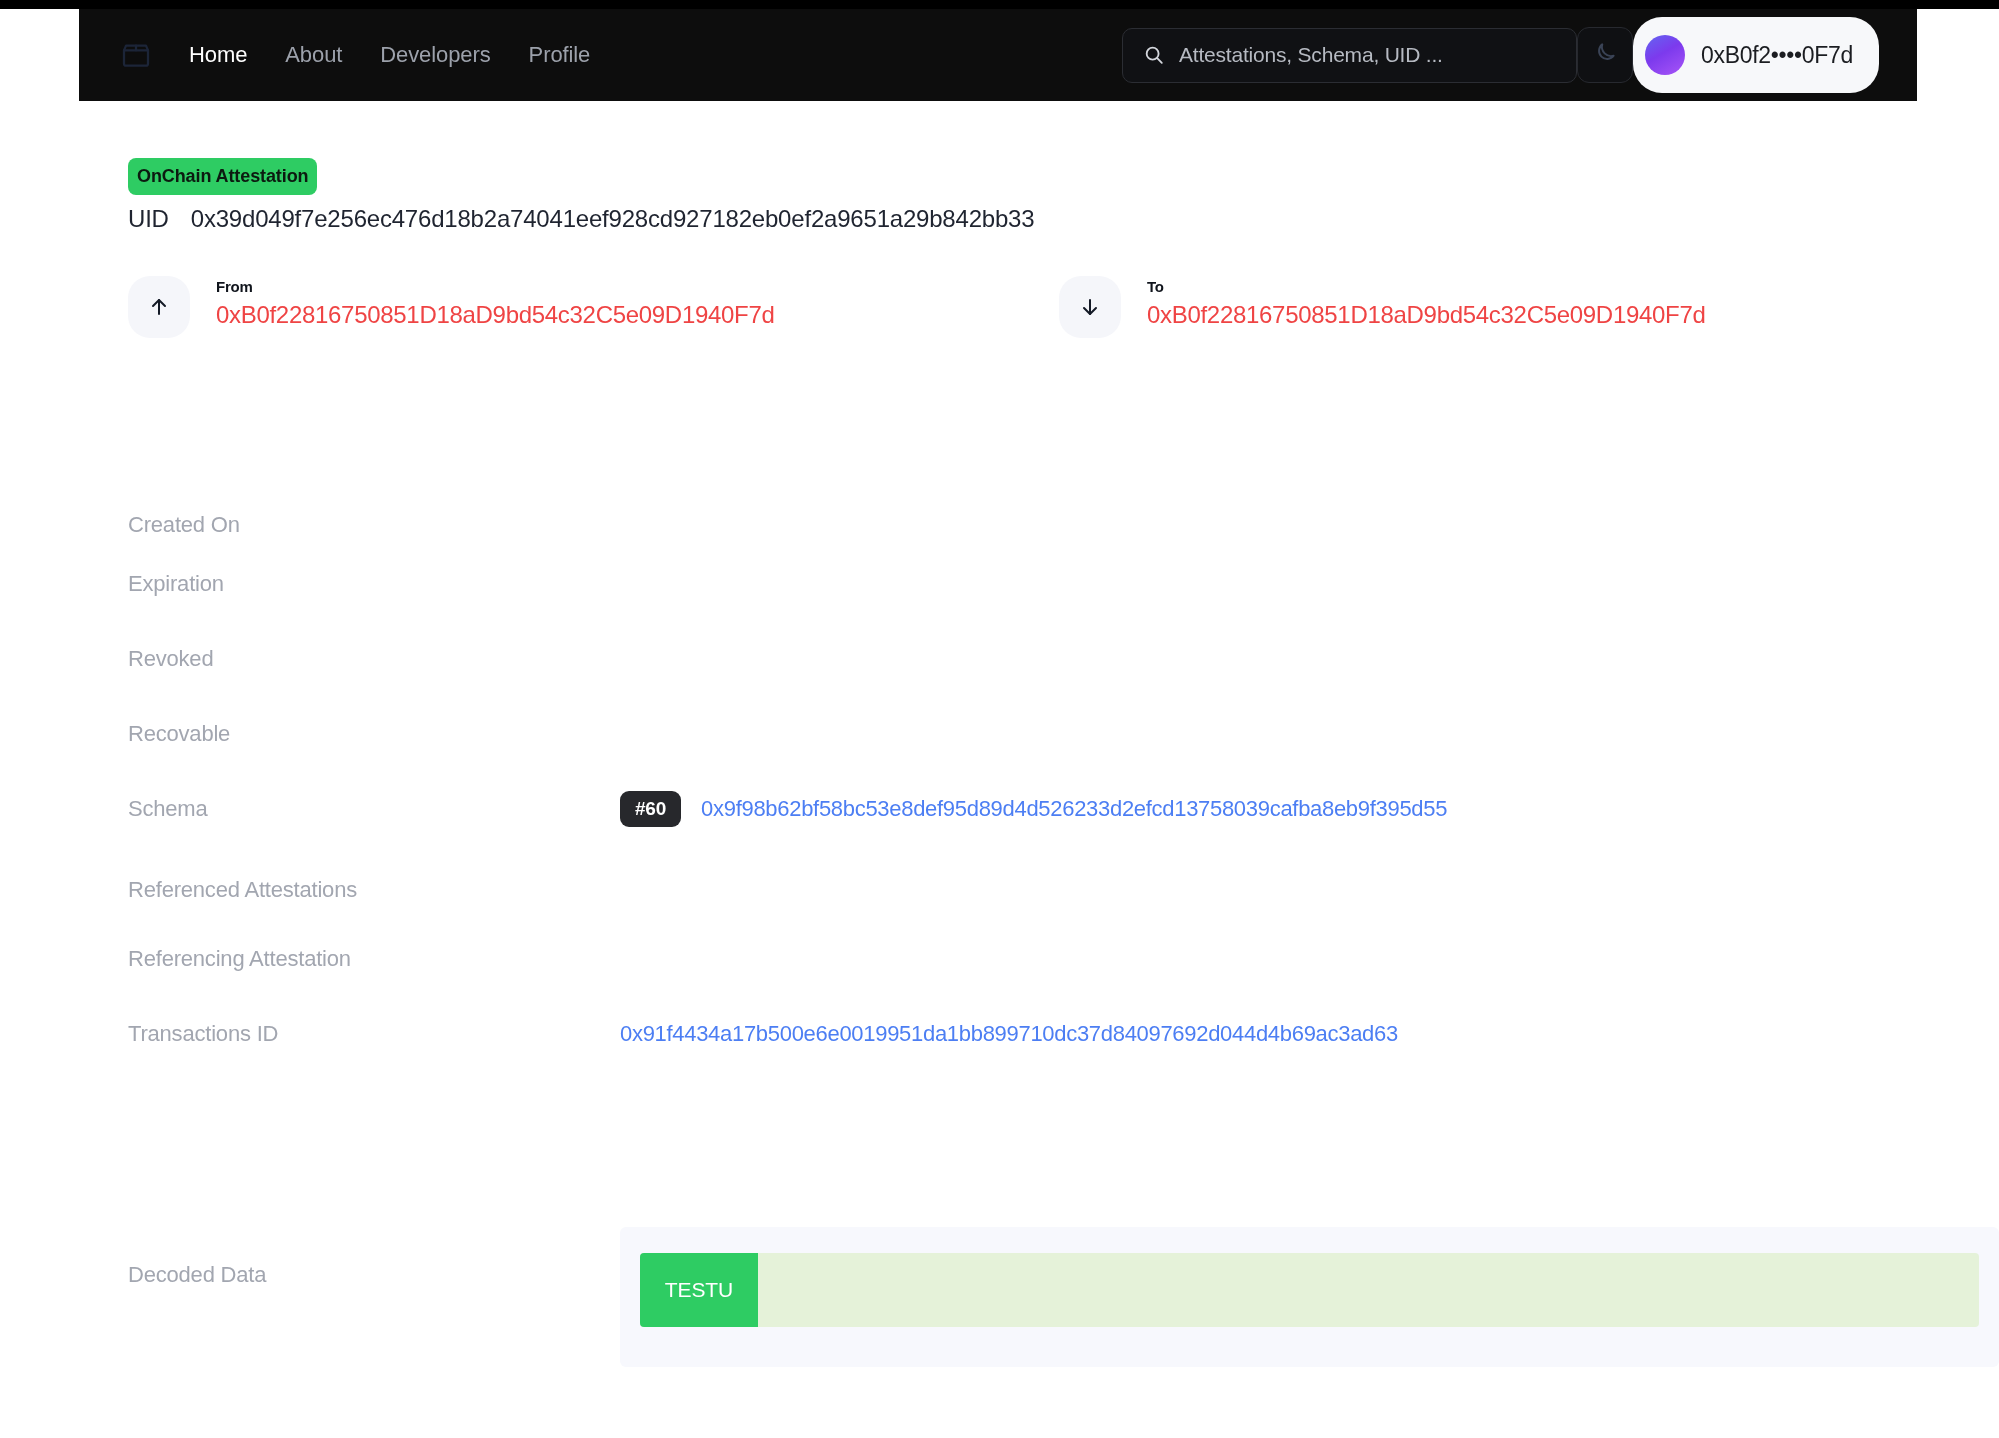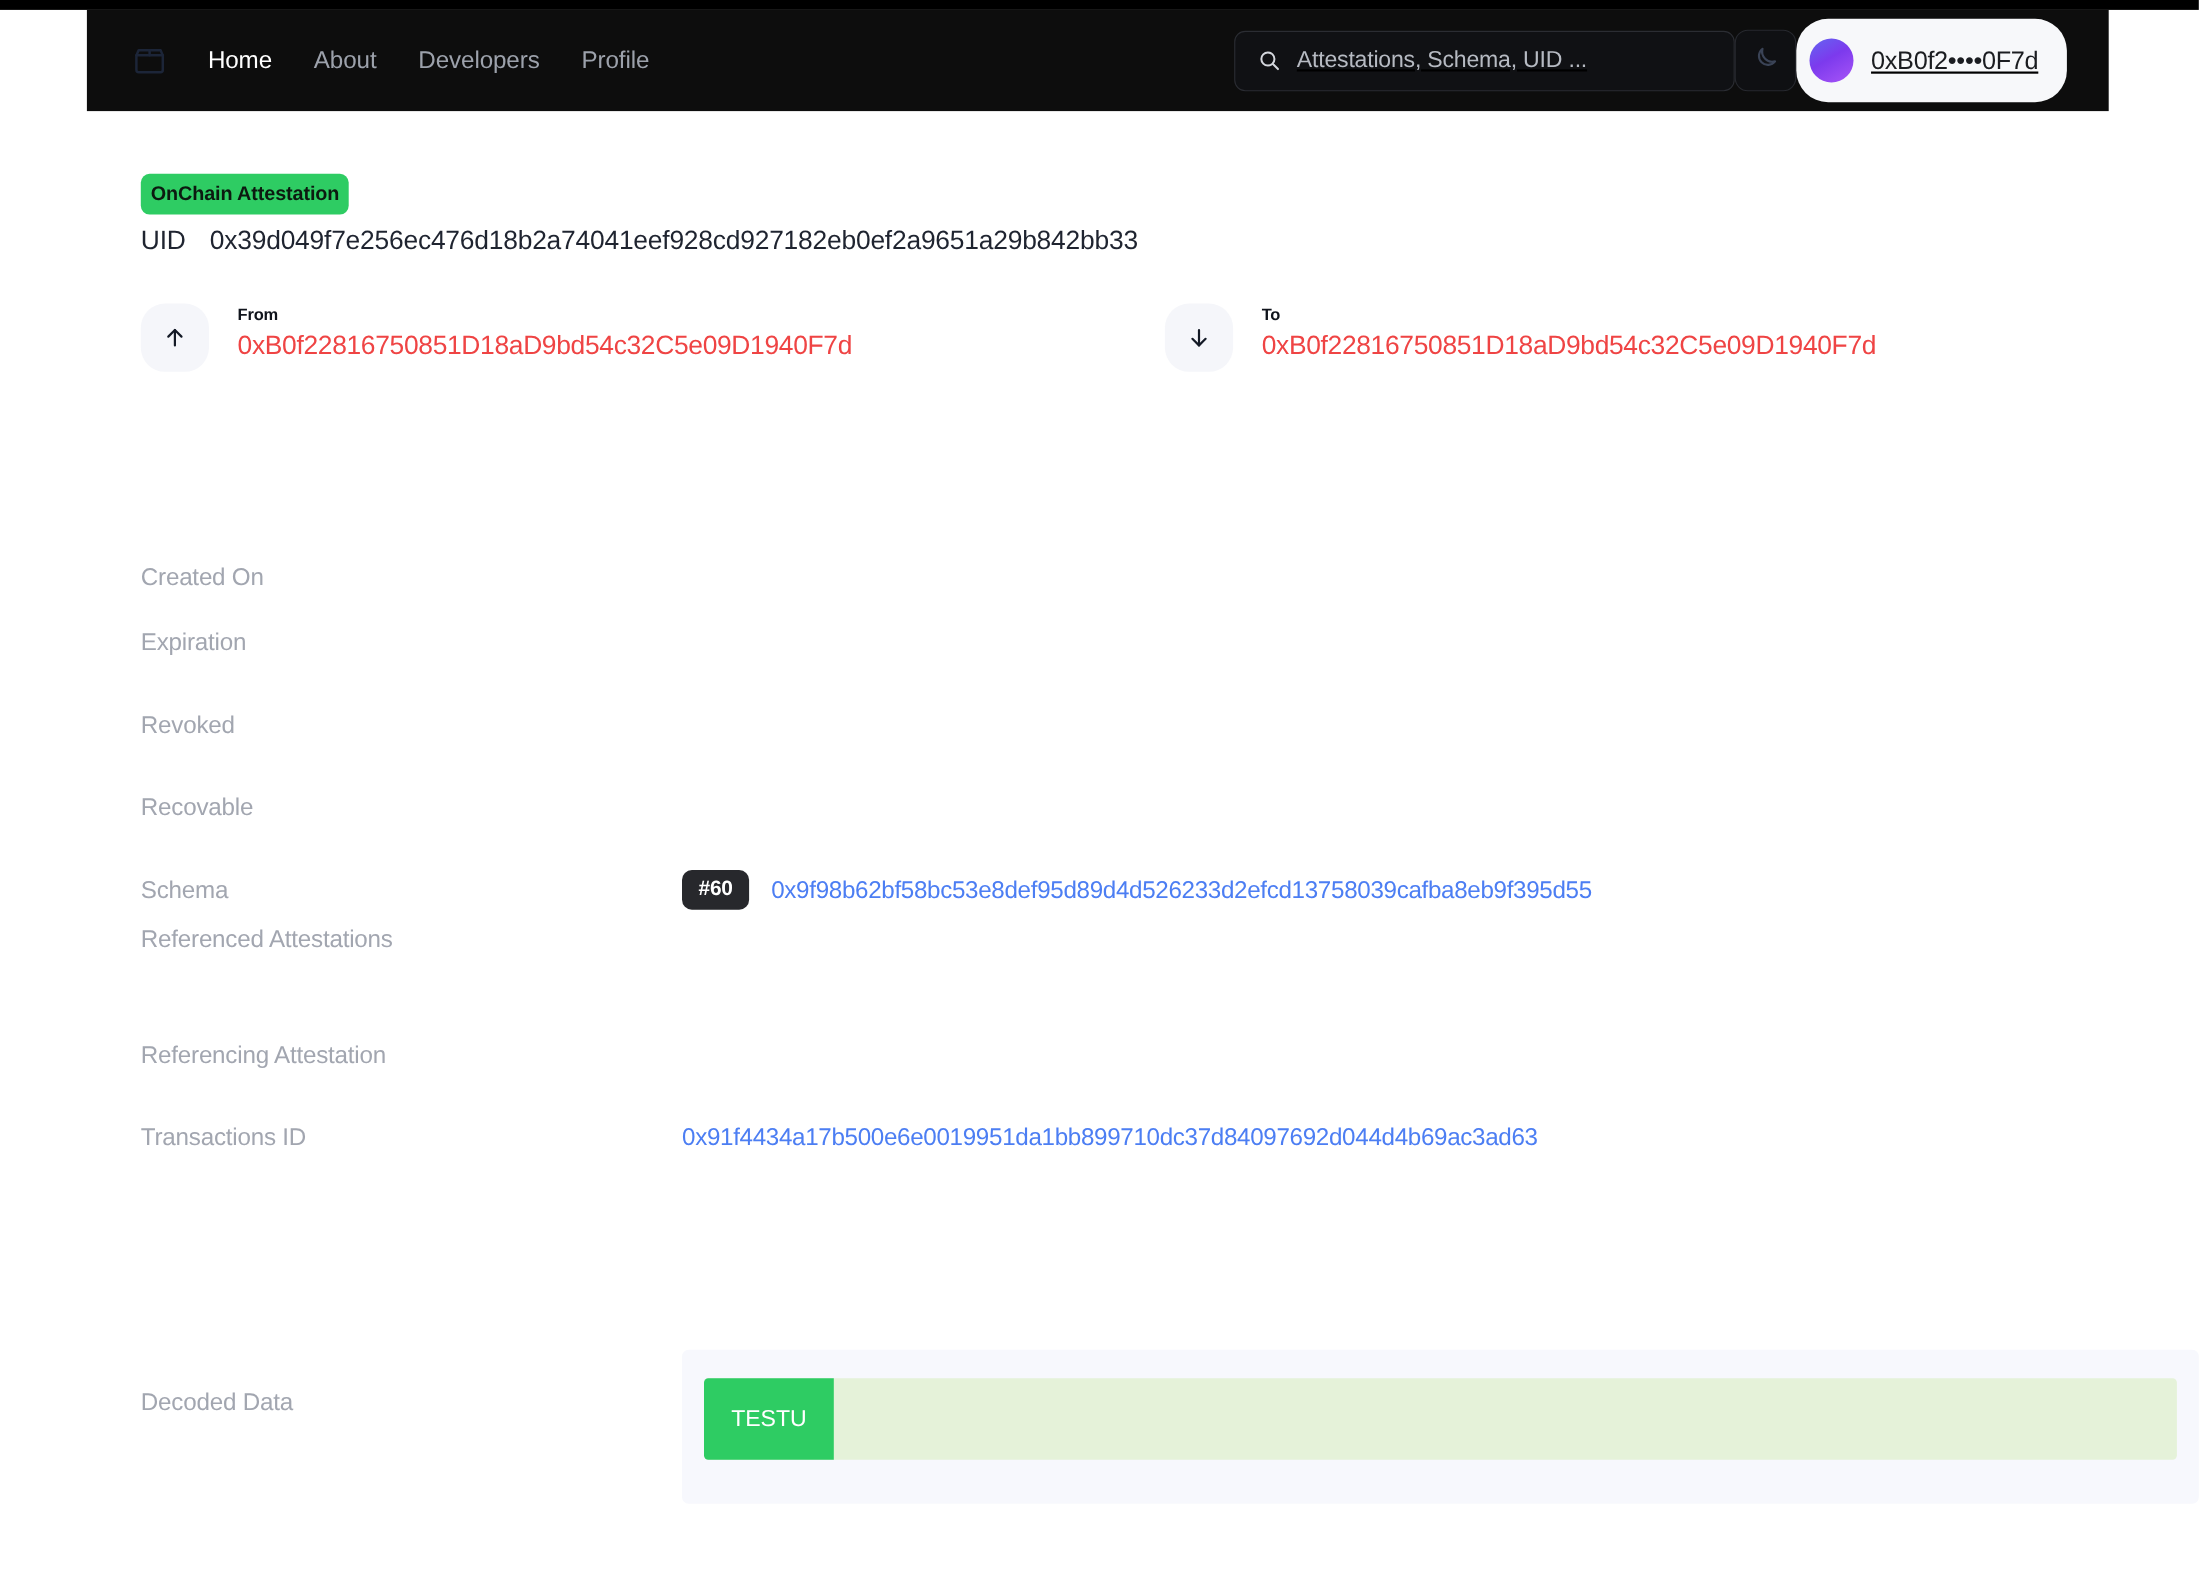--- a/index.html
+++ b/index.html
@@ -25,21 +25,21 @@
     width:34px;height:34px;display:flex;align-items:center;justify-content:center;
     margin-right:36px;
   }
   .nav-links{display:flex;align-items:center;gap:38px;}
   .nav-link{
     font-size:22px;color:#9ca1ab;letter-spacing:-0.1px;cursor:pointer;
     white-space:nowrap;
   }
   .nav-link.active{color:#ffffff;font-weight:500;}
   .nav-right{
-    margin-left:auto;display:flex;align-items:center;padding-right:38px;text-decoration:underline;
+    margin-left:auto;display:flex;align-items:center;padding-right:38px;
   }
   .search-box{
     width:455px;height:55px;border:1px solid #2b2d33;border-radius:10px;
     background:#101114;display:flex;align-items:center;padding:0 20px;
     box-sizing:border-box;gap:14px;
   }
   .search-icon{width:22px;height:22px;flex:0 0 auto;display:block;}
   .search-placeholder{
     font-size:21px;color:#b6bac2;letter-spacing:-0.2px;white-space:nowrap;
   }
@@ -222,21 +222,21 @@
   </div>
 
   <div class="detail-row" style="top:695px">
     <span class="detail-label">Schema</span>
     <span class="detail-value">
       <span class="schema-badge">#60</span>
       <span class="link-blue">0x9f98b62bf58bc53e8def95d89d4d526233d2efcd13758039cafba8eb9f395d55</span>
     </span>
   </div>
 
-  <div class="detail-row" style="top:740px">
+  <div class="detail-row" style="top:776px">
     <span class="detail-label">Referenced Attestations</span>
     <span class="detail-value"></span>
   </div>
 
   <div class="detail-row" style="top:845px">
     <span class="detail-label">Referencing Attestation</span>
     <span class="detail-value"></span>
   </div>
 
   <div class="detail-row" style="top:920px">

